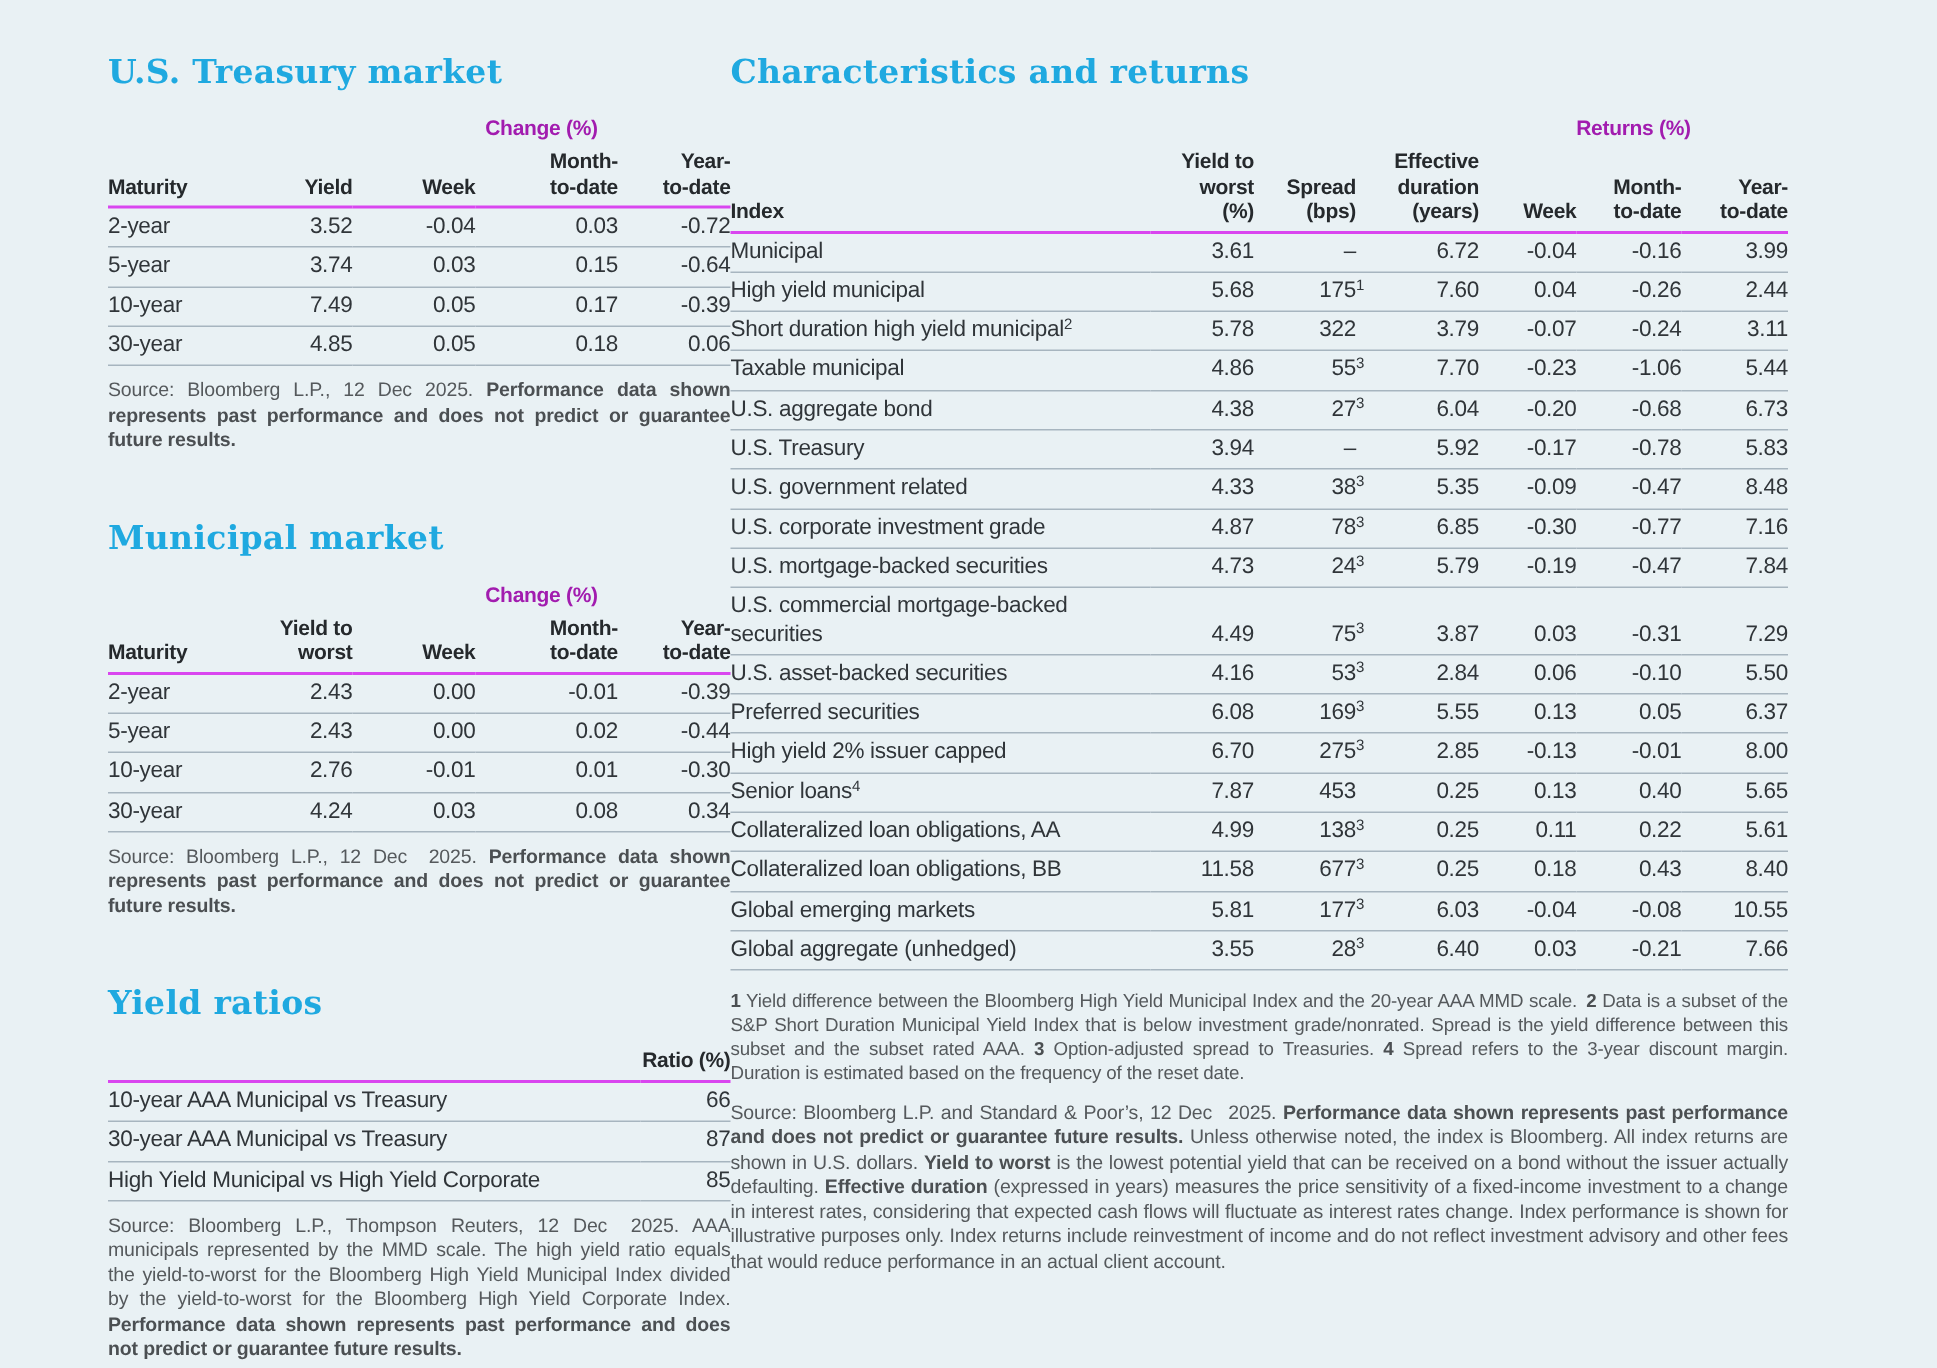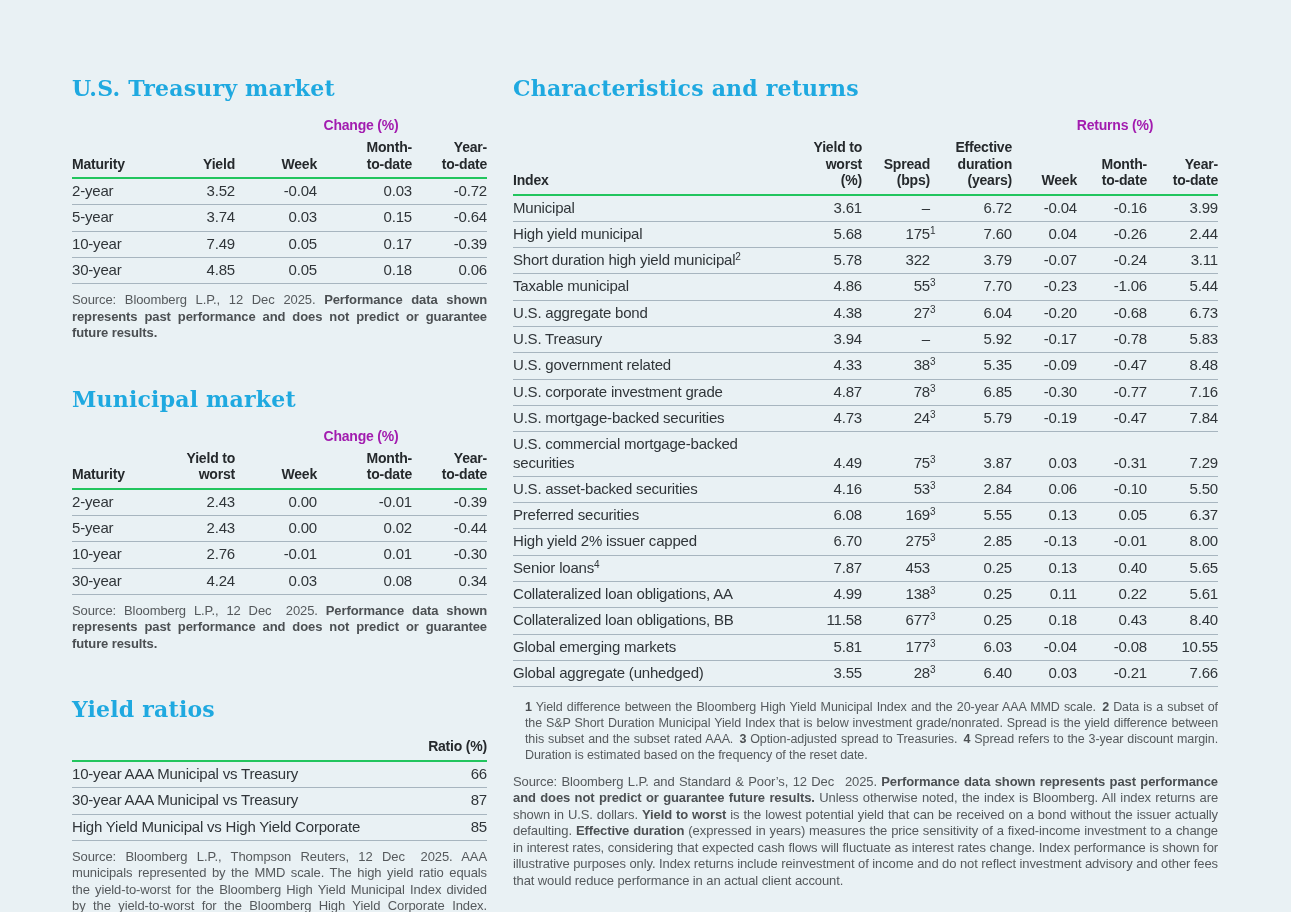--- a/index.html
+++ b/index.html
@@ -1,57 +1,57 @@
 <!DOCTYPE html>
 <html><head>
 <meta charset="utf-8">
 <style>
   html,body { margin:0; padding:0; background:#e9f1f4; }
   .page {
     position:relative; width:1291px; height:912px; box-sizing:border-box;
     background:#e9f1f4; font-family:"Liberation Sans", sans-serif; color:#303539;
-    padding:75px 73px 0 72px; display:flex; gap:26px; overflow:hidden;
+    padding:35px 73px 0 72px; display:flex; overflow:hidden;
   }
   .col-left  { flex:0 0 415px; width:415px; }
   .col-right { flex:0 0 705px; width:705px; }
   h2.title {
     font-family:"DejaVu Serif", serif; font-weight:bold; font-size:22px;
     color:#1fa9e0; margin:0 0 10px 0; letter-spacing:0.2px;
   }
   .section { margin-bottom:44px; }
   table.data { width:100%; border-collapse:collapse; table-layout:fixed; }
   table.data td, table.data th { padding:0; }
   tr.grp td { border:none; }
   td.group-label {
     font-weight:bold; font-size:14px; text-align:center; color:#a21caf;
     border-bottom:1px solid #7c8b96; padding-bottom:4px; height:22px;
     vertical-align:bottom; letter-spacing:-0.2px;
   }
   tr.col-head th {
     font-size:14px; font-weight:bold; text-align:right; vertical-align:bottom;
-    border-bottom:2px solid #22c55e; padding:6px 0 5px 0; white-space:pre-line;
+    border-bottom:2px solid #d946ef; padding:6px 0 5px 0; white-space:pre-line;
     line-height:1.18; color:#25292c; letter-spacing:-0.2px;
   }
   tr.col-head th.lbl { text-align:left; }
   tbody.rows td {
     font-size:15px; text-align:right; vertical-align:bottom;
     border-bottom:1px solid #a7b5bf; padding:3px 0 4px 0;
     letter-spacing:-0.2px; line-height:1.22; color:#303539;
   }
   tbody.rows td.lbl { text-align:left; }
   sup.mark { font-size:10px; line-height:0; vertical-align:baseline; position:relative; top:-5px; }
   span.hang { display:inline-block; width:0; overflow:visible; font-size:10px; position:relative; top:-5px; }
   p.source {
     font-size:13px; line-height:1.27; color:#55595c; text-align:justify;
     margin:8px 0 0 0; letter-spacing:-0.1px;
   }
   p.source b, p.fnotes b { color:#4b4f52; }
   p.fnotes {
     font-size:12.5px; line-height:1.27; color:#55595c; text-align:justify;
-    margin:13px 0 0 12px; letter-spacing:-0.1px;
+    margin:13px 0 0 0; letter-spacing:-0.1px;
   }
   p.bigsource { margin-top:10px; }
 </style>
 </head>
 <body>
 
 <div class="page">
 
   <div class="col-left">
 

